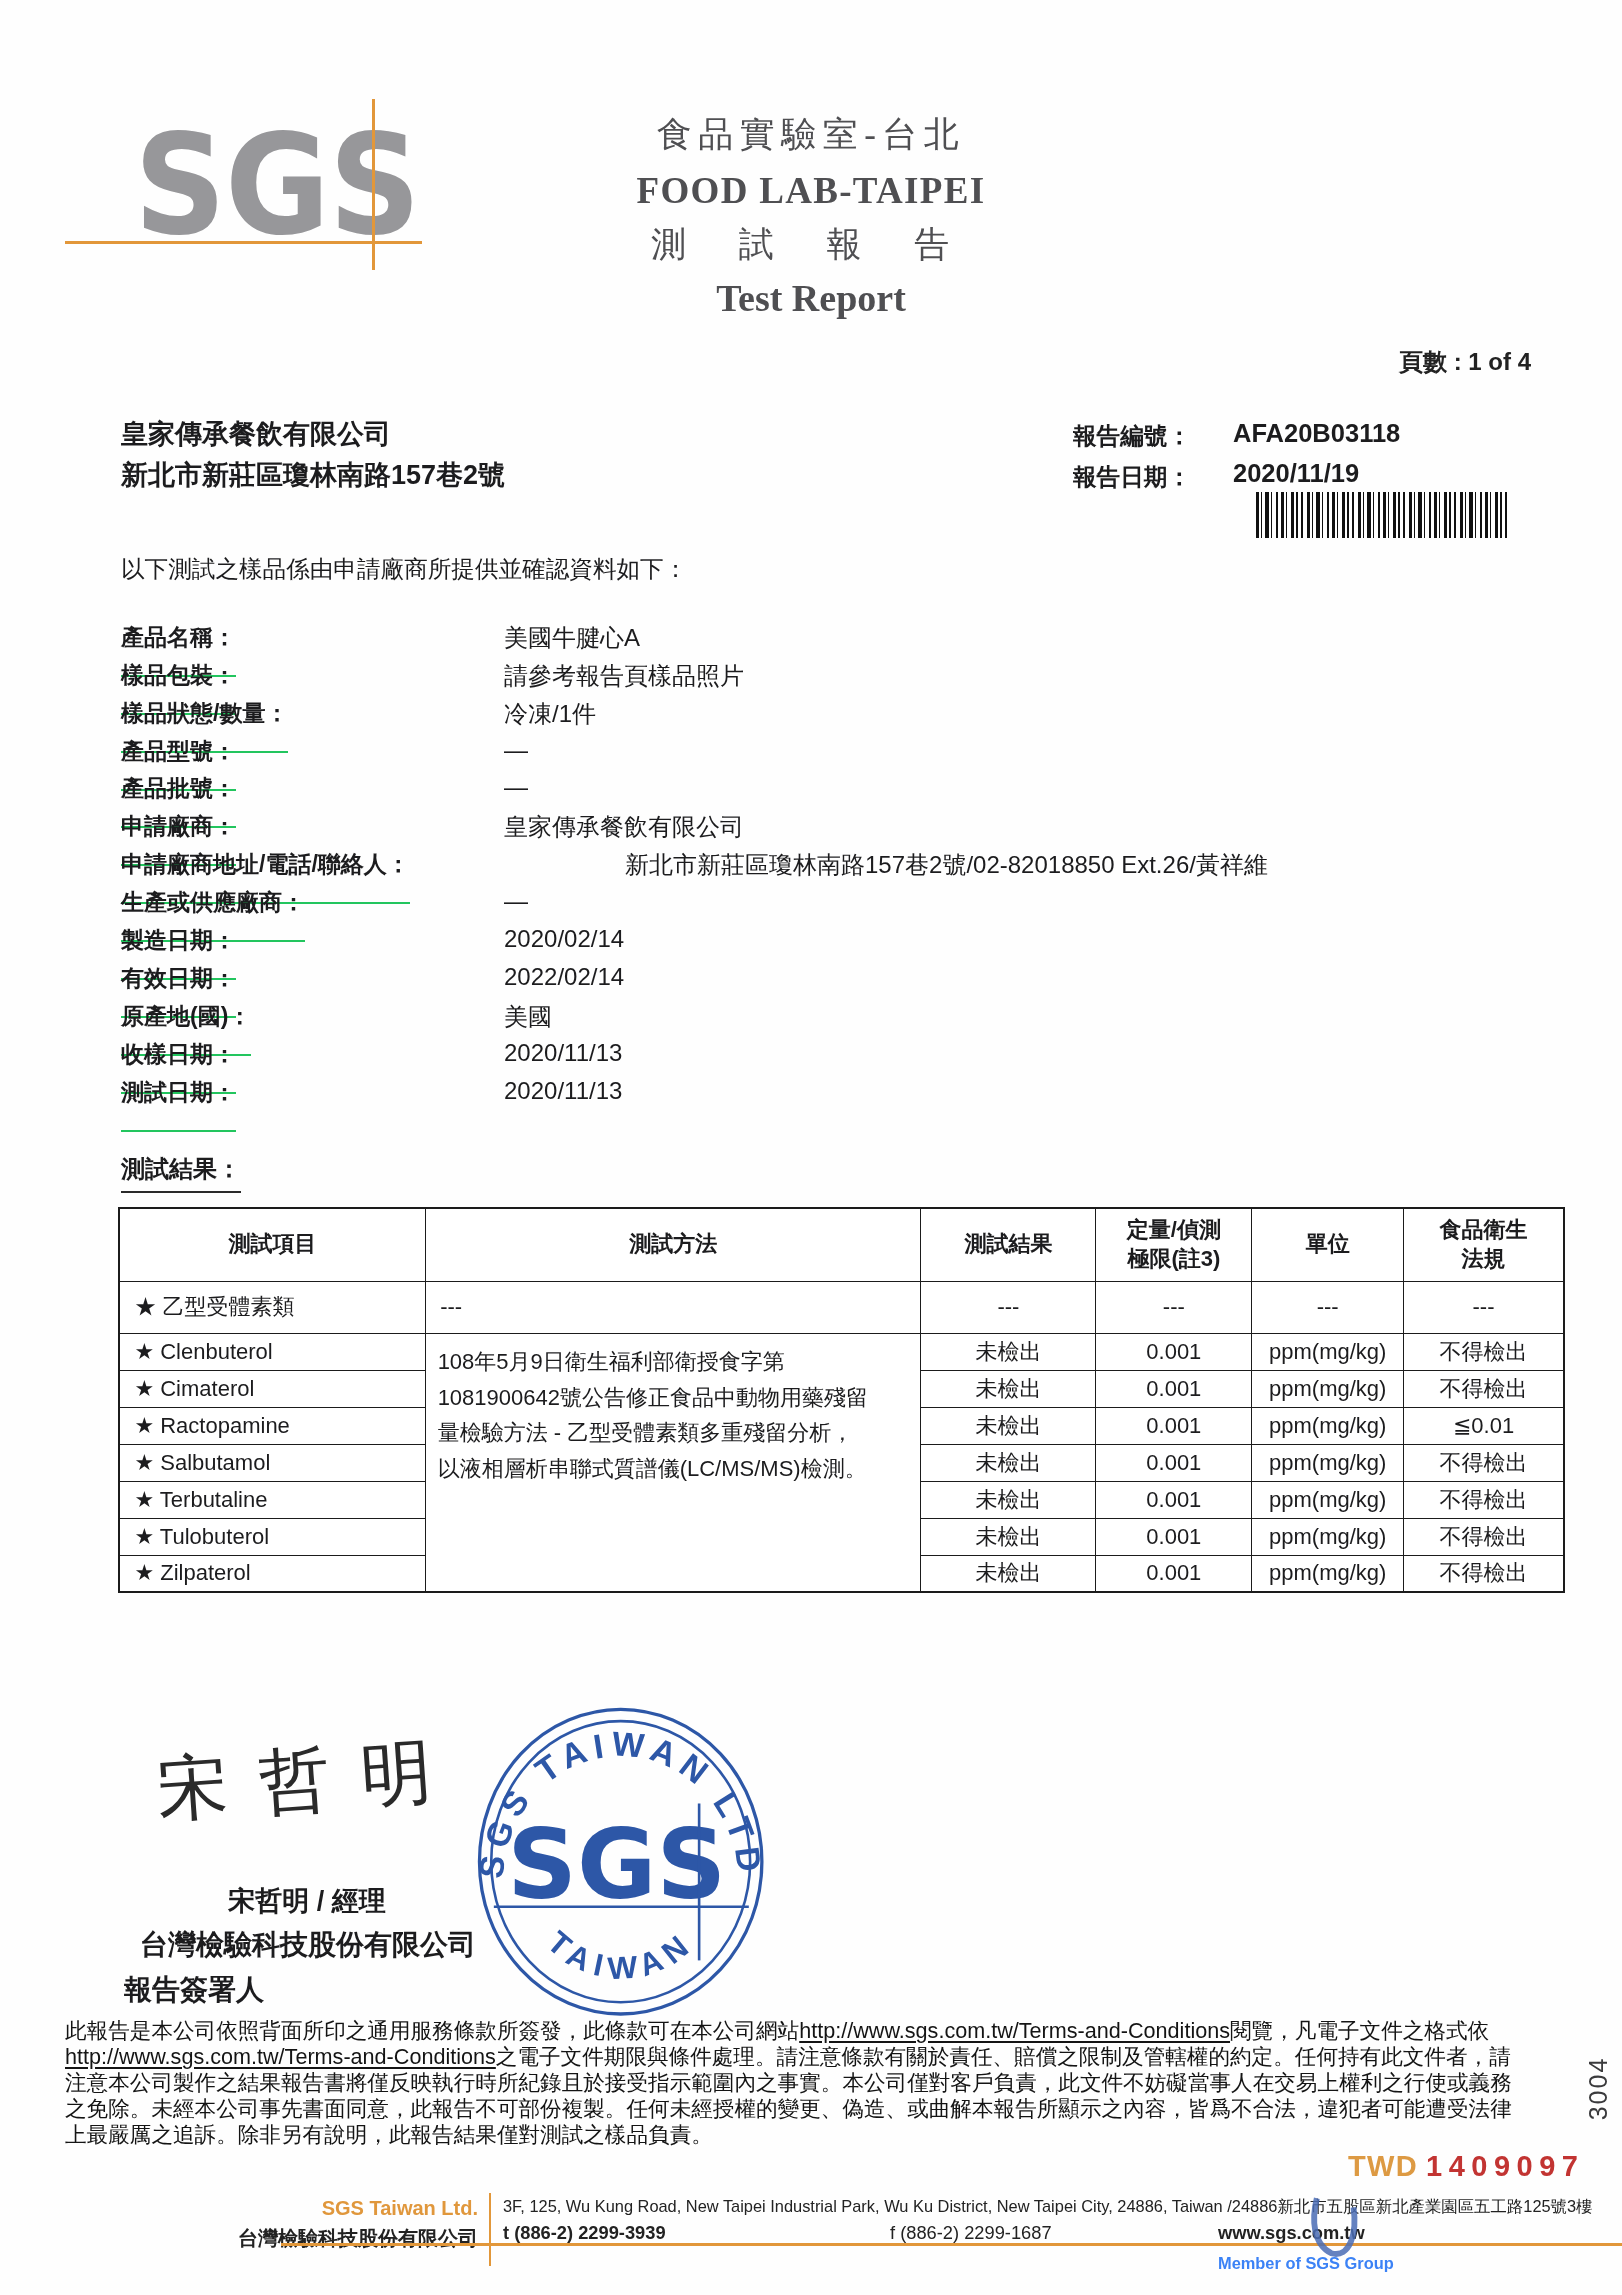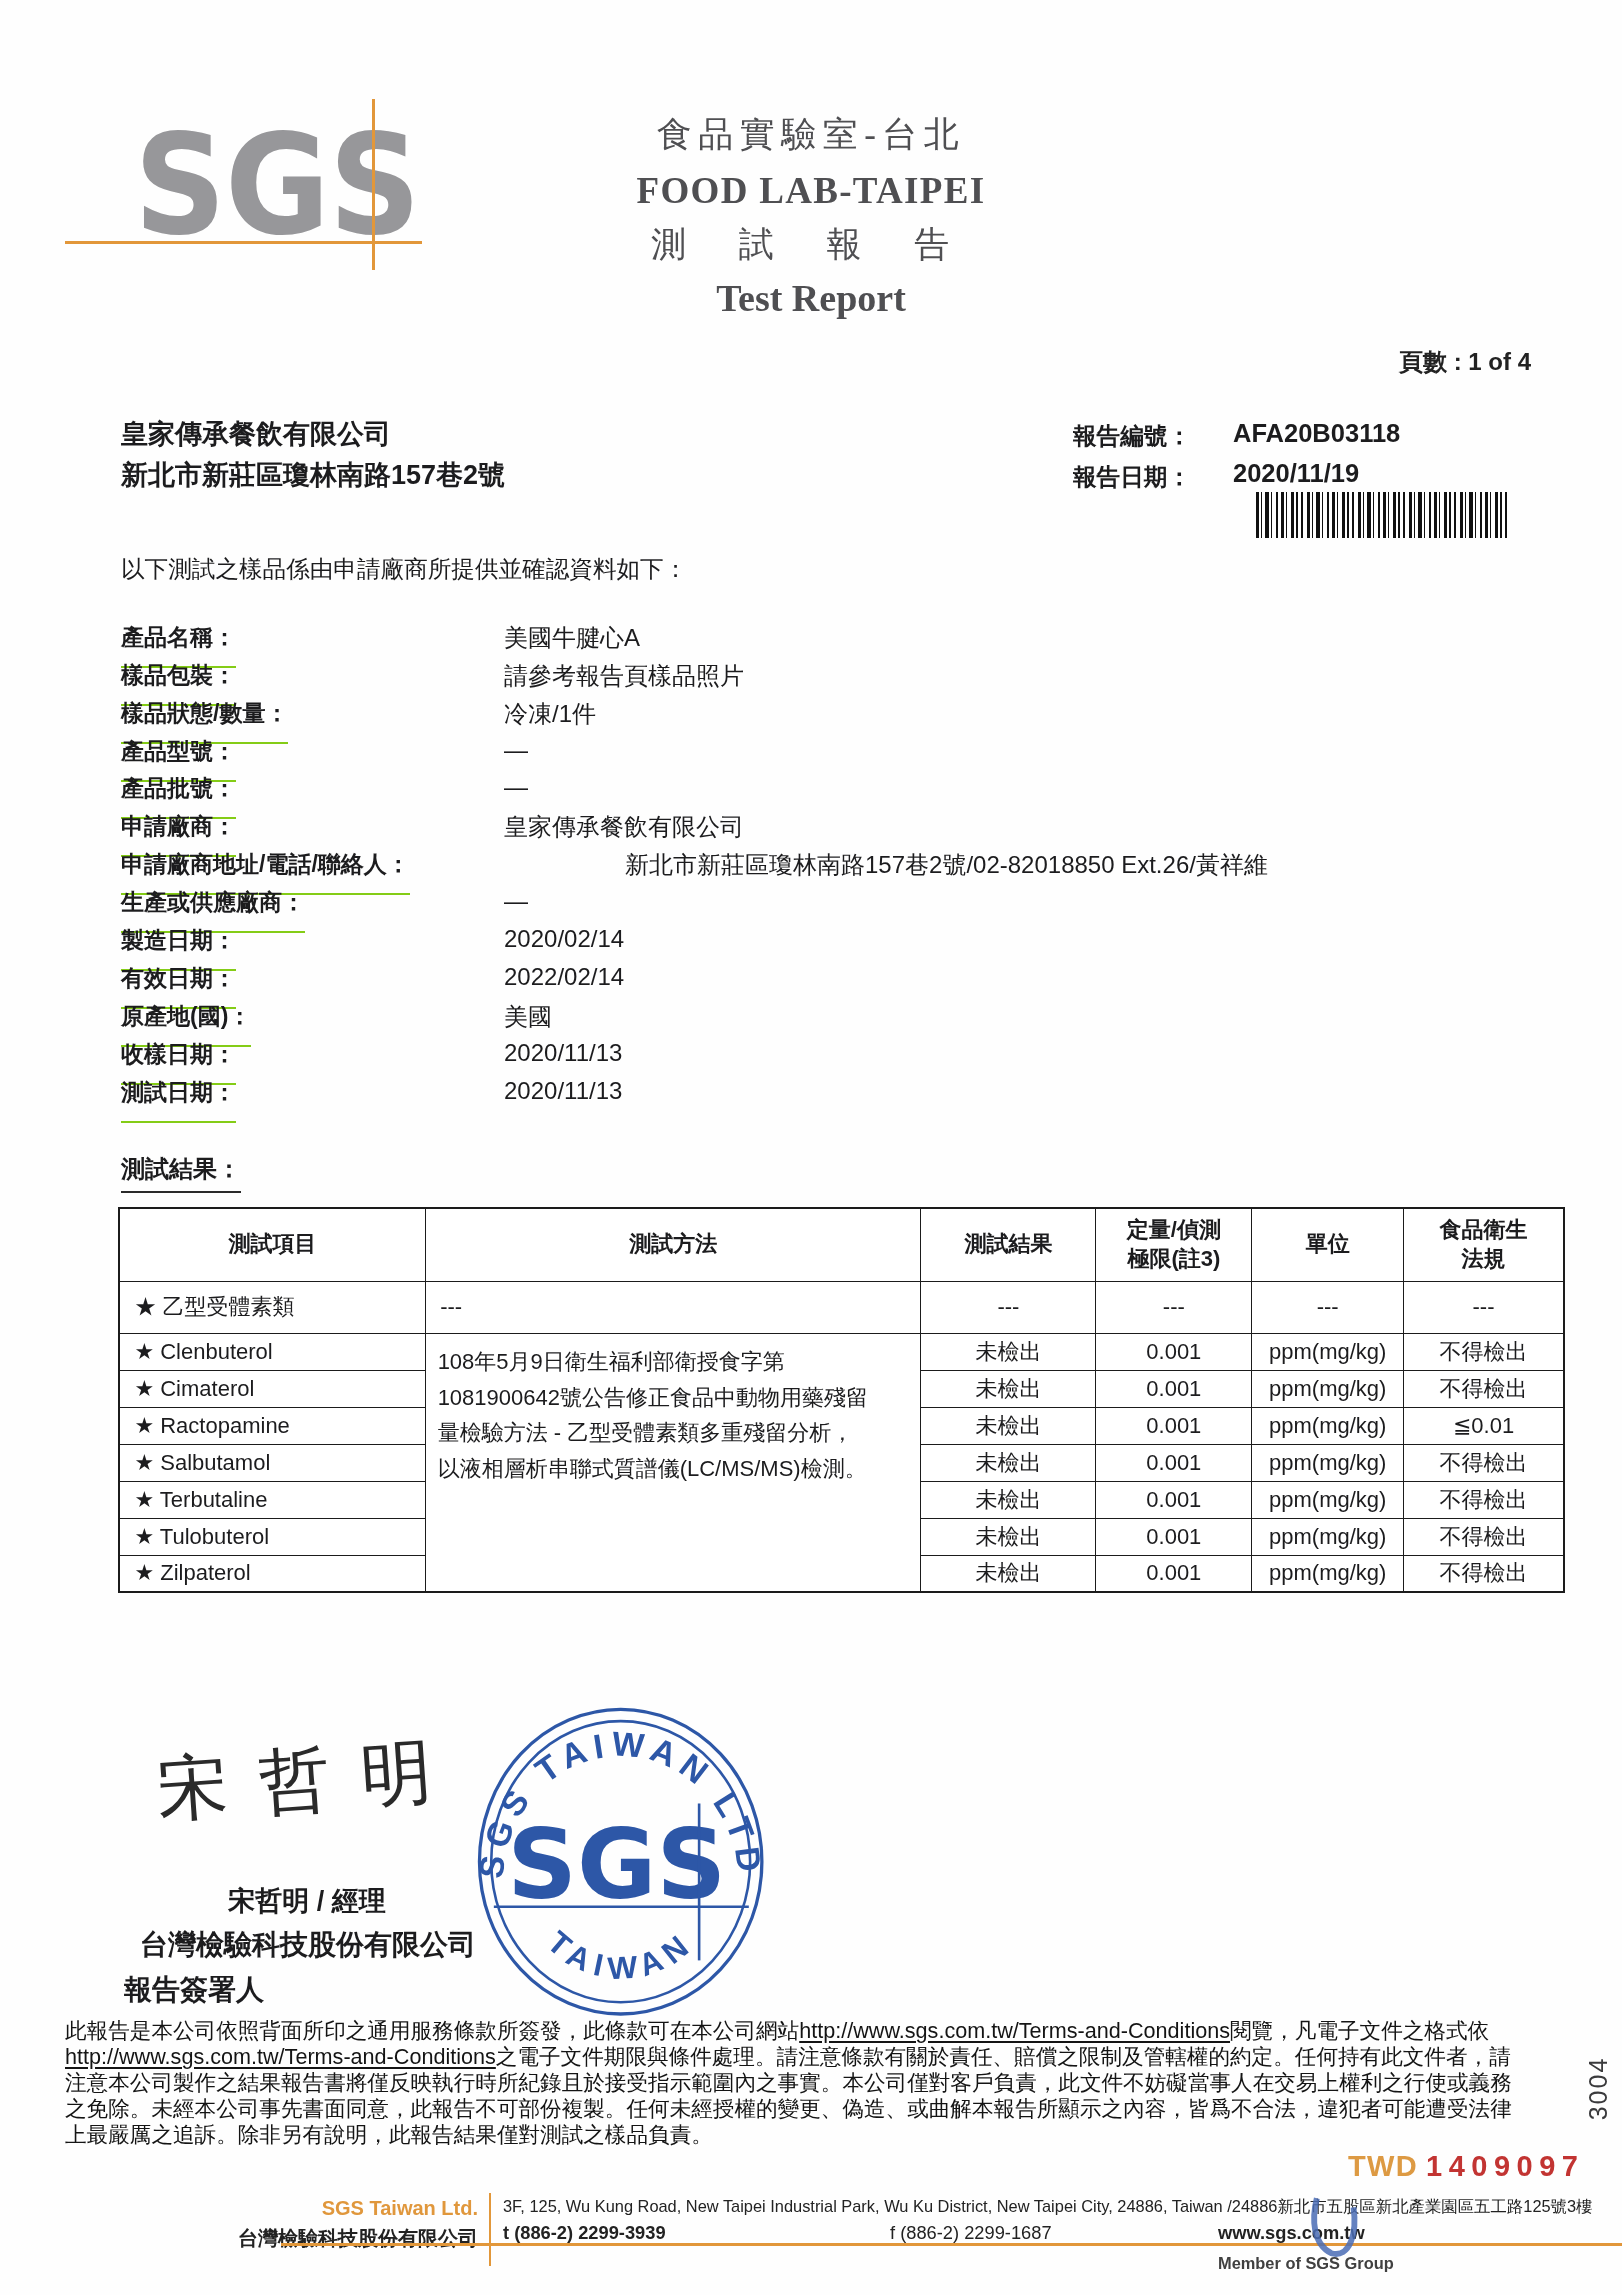--- a/index.html
+++ b/index.html
@@ -31,21 +31,21 @@
   .meta-label{font-size:23.6px;font-weight:700;}
   .meta-value{font-size:25.5px;font-weight:700;}
   .barcode{left:1256px;top:492px;width:252px;height:46px;
     background:repeating-linear-gradient(90deg,#111 0 2.6px,#fff 2.6px 4.6px,#111 4.6px 5.9px,#fff 5.9px 9.2px,#111 9.2px 13px,#fff 13px 15px,#111 15px 16.4px,#fff 16.4px 19.6px,#111 19.6px 21.6px,#fff 21.6px 25.5px);
   }
   .intro-line{left:121px;top:553px;font-size:23.6px;font-weight:500;}
 
   
   .field-row{left:121px;width:1407px;height:34px;}
   .field-label{display:inline-block;font-size:23px;font-weight:700;
-    border-bottom:2px solid #84cc16;padding-bottom:13px;}
+    border-bottom:2px solid #22c55e;padding-bottom:22px;}
   .field-value{position:absolute;left:383px;top:0;font-size:24px;font-weight:500;white-space:nowrap;}
 
   
   .results-heading{left:121px;top:1153px;font-size:24px;font-weight:700;
     border-bottom:2px solid #2a2a2a;padding-bottom:6px;}
   .results-table{left:118px;top:1207px;width:1447px;}
   table{border-collapse:collapse;table-layout:fixed;width:1447px;background:#fff;}
   td,th{border:1.3px solid #1b1b1b;font-weight:500;}
   table{border:2px solid #1b1b1b;}
   th{font-size:22px;font-weight:600;white-space:pre-line;line-height:1.3;text-align:center;}
@@ -84,21 +84,21 @@
   .footer-company-en{left:216px;top:2197px;width:262px;text-align:right;
     font-size:20px;font-weight:700;color:#e0973c;}
   .footer-company-zh{left:118px;top:2225px;width:360px;text-align:right;
     font-size:20px;font-weight:600;color:#222;}
   .footer-vline{left:489px;top:2193px;width:2px;height:73px;background:#e2973a;}
   .footer-address{left:503px;top:2196px;width:1086px;font-size:16.4px;color:#222;white-space:nowrap;}
   .footer-tel{left:503px;top:2222px;font-size:18.3px;font-weight:600;color:#222;}
   .footer-fax{left:890px;top:2222px;font-size:18.3px;font-weight:400;color:#222;}
   .footer-web{left:1218px;top:2222px;font-size:18.3px;font-weight:600;color:#222;}
   .footer-hline{left:281px;top:2243px;width:1341px;height:2.6px;background:#e2973a;}
-  .footer-member{left:1218px;top:2254px;font-size:16.4px;font-weight:600;color:#404040;}
+  .footer-member{left:1218px;top:2254px;font-size:16.4px;font-weight:600;color:#3b82f6;}
   .footer-stamp-frag{left:1305px;top:2193px;width:59px;height:72px;}
 </style>
 </head>
 <body>
 
 <div class="page">
 
   <div class="abs sgs-logo">SGS</div>
   <div class="abs orange-vline"></div>
   <div class="abs orange-hline"></div>

